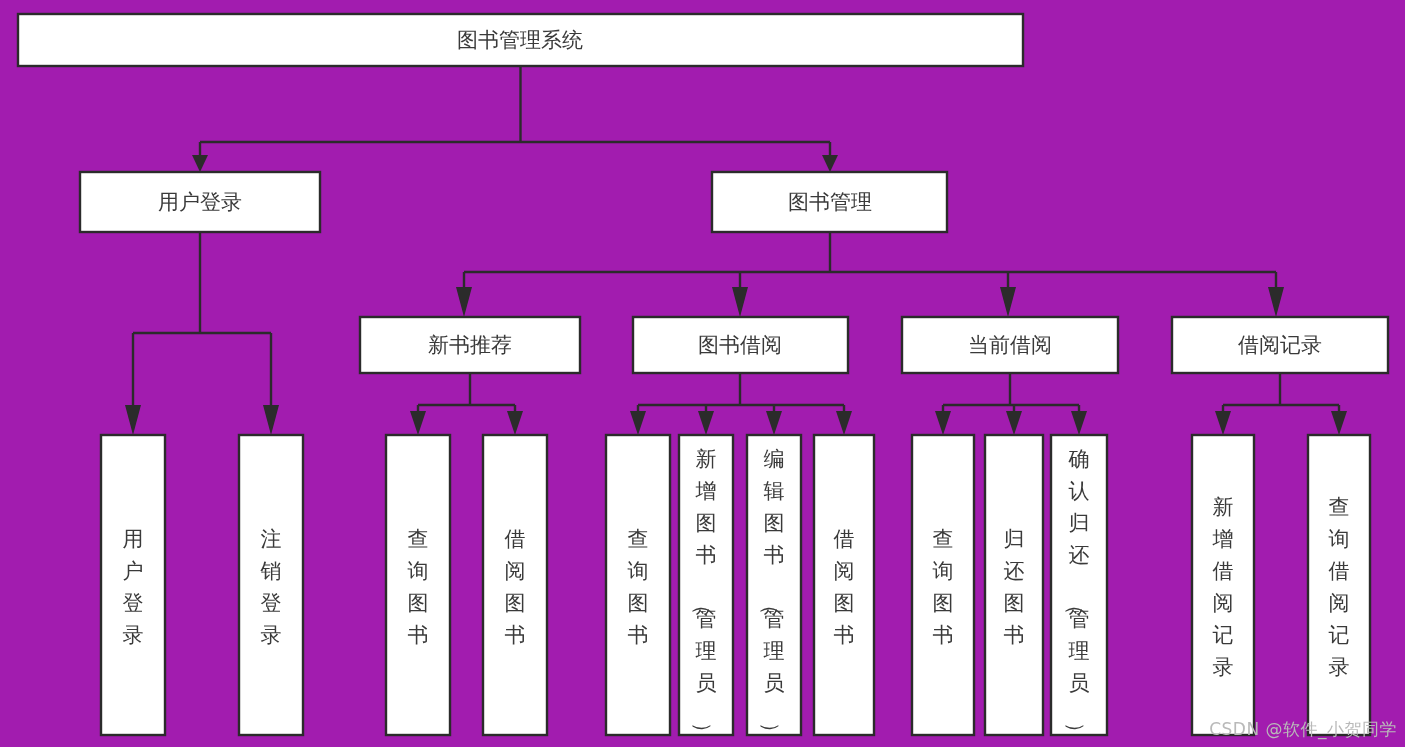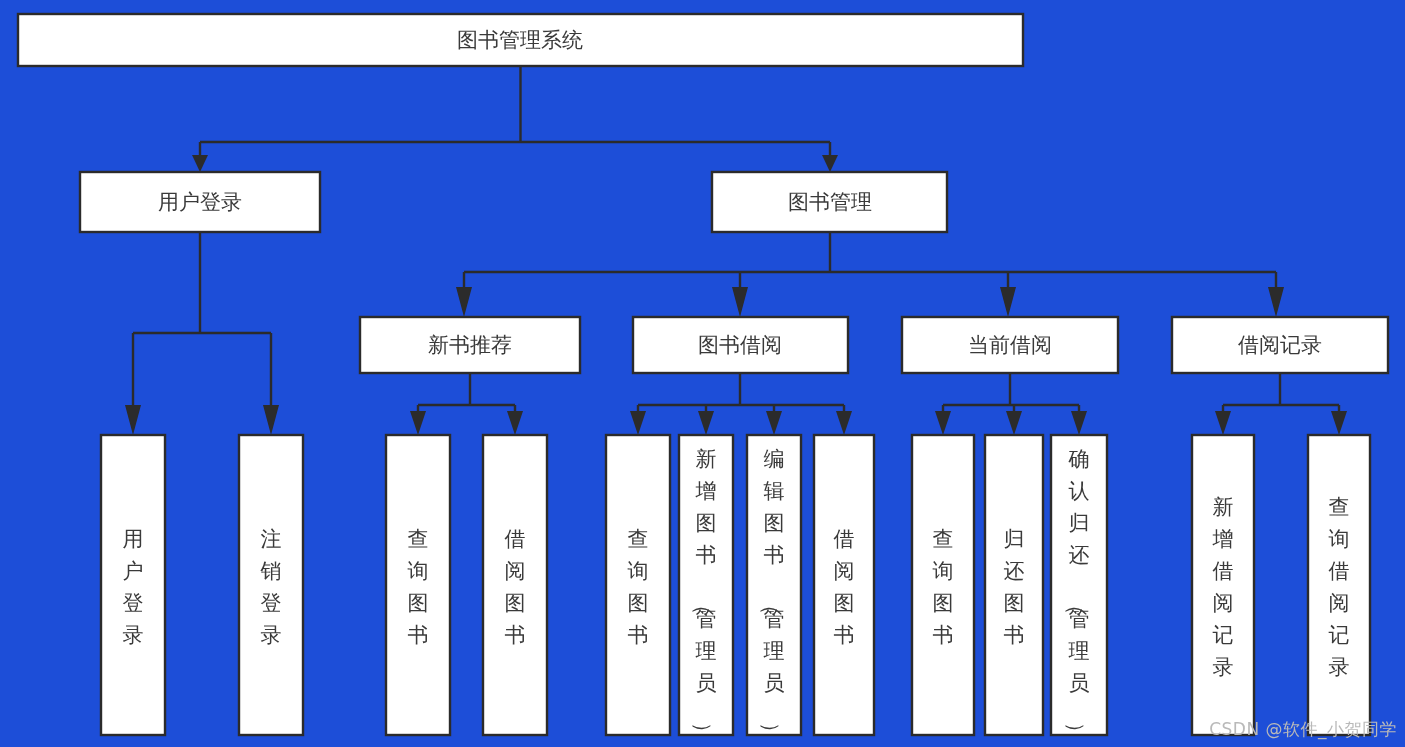--- a/index.html
+++ b/index.html
@@ -10,21 +10,21 @@
   body {
     width: 1405px;
     height: 747px;
     font-family: "DejaVu Sans", "Liberation Sans", sans-serif;
     overflow: hidden;
   }
   #diagram-root {
     position: relative;
     width: 1405px;
     height: 747px;
-    background: #1d4ed8;
+    background: #a21caf;
   }
   svg.tree-canvas {
     position: absolute;
     left: 0;
     top: 0;
     width: 1405px;
     height: 747px;
   }
   .node-rect {
     fill: #ffffff;

